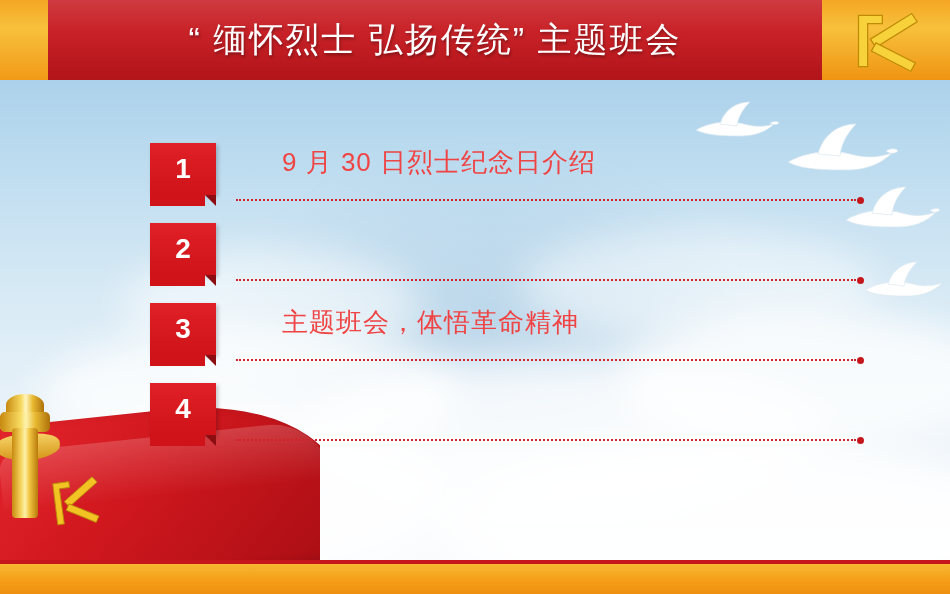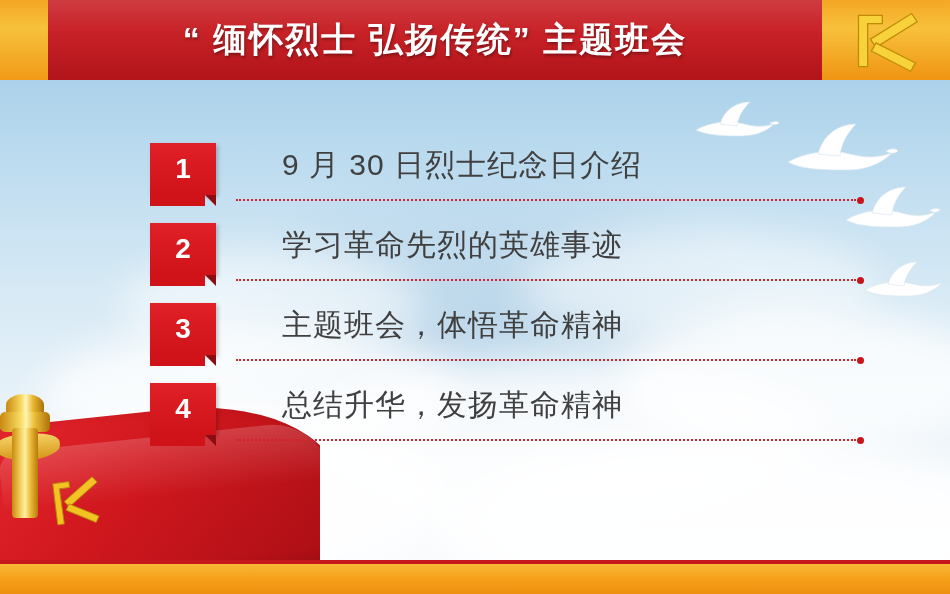--- a/index.html
+++ b/index.html
@@ -92,21 +92,21 @@
   }
   .title {
     position: absolute;
     left: 48px; top: 0;
     width: 774px; height: 80px;
     display: flex;
     align-items: center;
     justify-content: center;
     color: #ffffff;
     font-size: 34px;
-    font-weight: bold;
+    font-weight: normal;
     letter-spacing: 2px;
     text-shadow: 1px 2px 3px rgba(0,0,0,0.35);
     white-space: nowrap;
   }
   
   .emblem-top {
     position: absolute;
     right: 18px;
     top: 8px;
     width: 92px;
@@ -248,22 +248,22 @@
     left: 0;
     bottom: -11px;
     width: 55px;
     height: 11px;
     background: #cf1319;
   }
   .row-text {
     position: absolute;
     left: 132px;
     top: 2px;
-    font-size: 30px;
-    color: #404040;
+    font-size: 26px;
+    color: #ef4444;
     letter-spacing: 1px;
     white-space: nowrap;
   }
   .dotline {
     position: absolute;
     left: 86px;
     top: 56px;
     width: 620px;
     height: 2px;
     border-top: 2px dotted #d2232a;
@@ -361,33 +361,31 @@
   <div class="list">
 
     <div class="row">
       <div class="num-badge">1</div>
       <div class="row-text">9 月 30 日烈士纪念日介绍</div>
       <div class="dotline"></div>
     </div>
 
     <div class="row">
       <div class="num-badge">2</div>
-      <div class="row-text">学习革命先烈的英雄事迹</div>
       <div class="dotline"></div>
     </div>
 
     <div class="row">
       <div class="num-badge">3</div>
       <div class="row-text">主题班会，体悟革命精神</div>
       <div class="dotline"></div>
     </div>
 
     <div class="row">
       <div class="num-badge">4</div>
-      <div class="row-text">总结升华，发扬革命精神</div>
       <div class="dotline"></div>
     </div>
 
   </div>
 
   <div class="bottombar-red"></div>
   <div class="bottombar"></div>
 
 </div>
 

